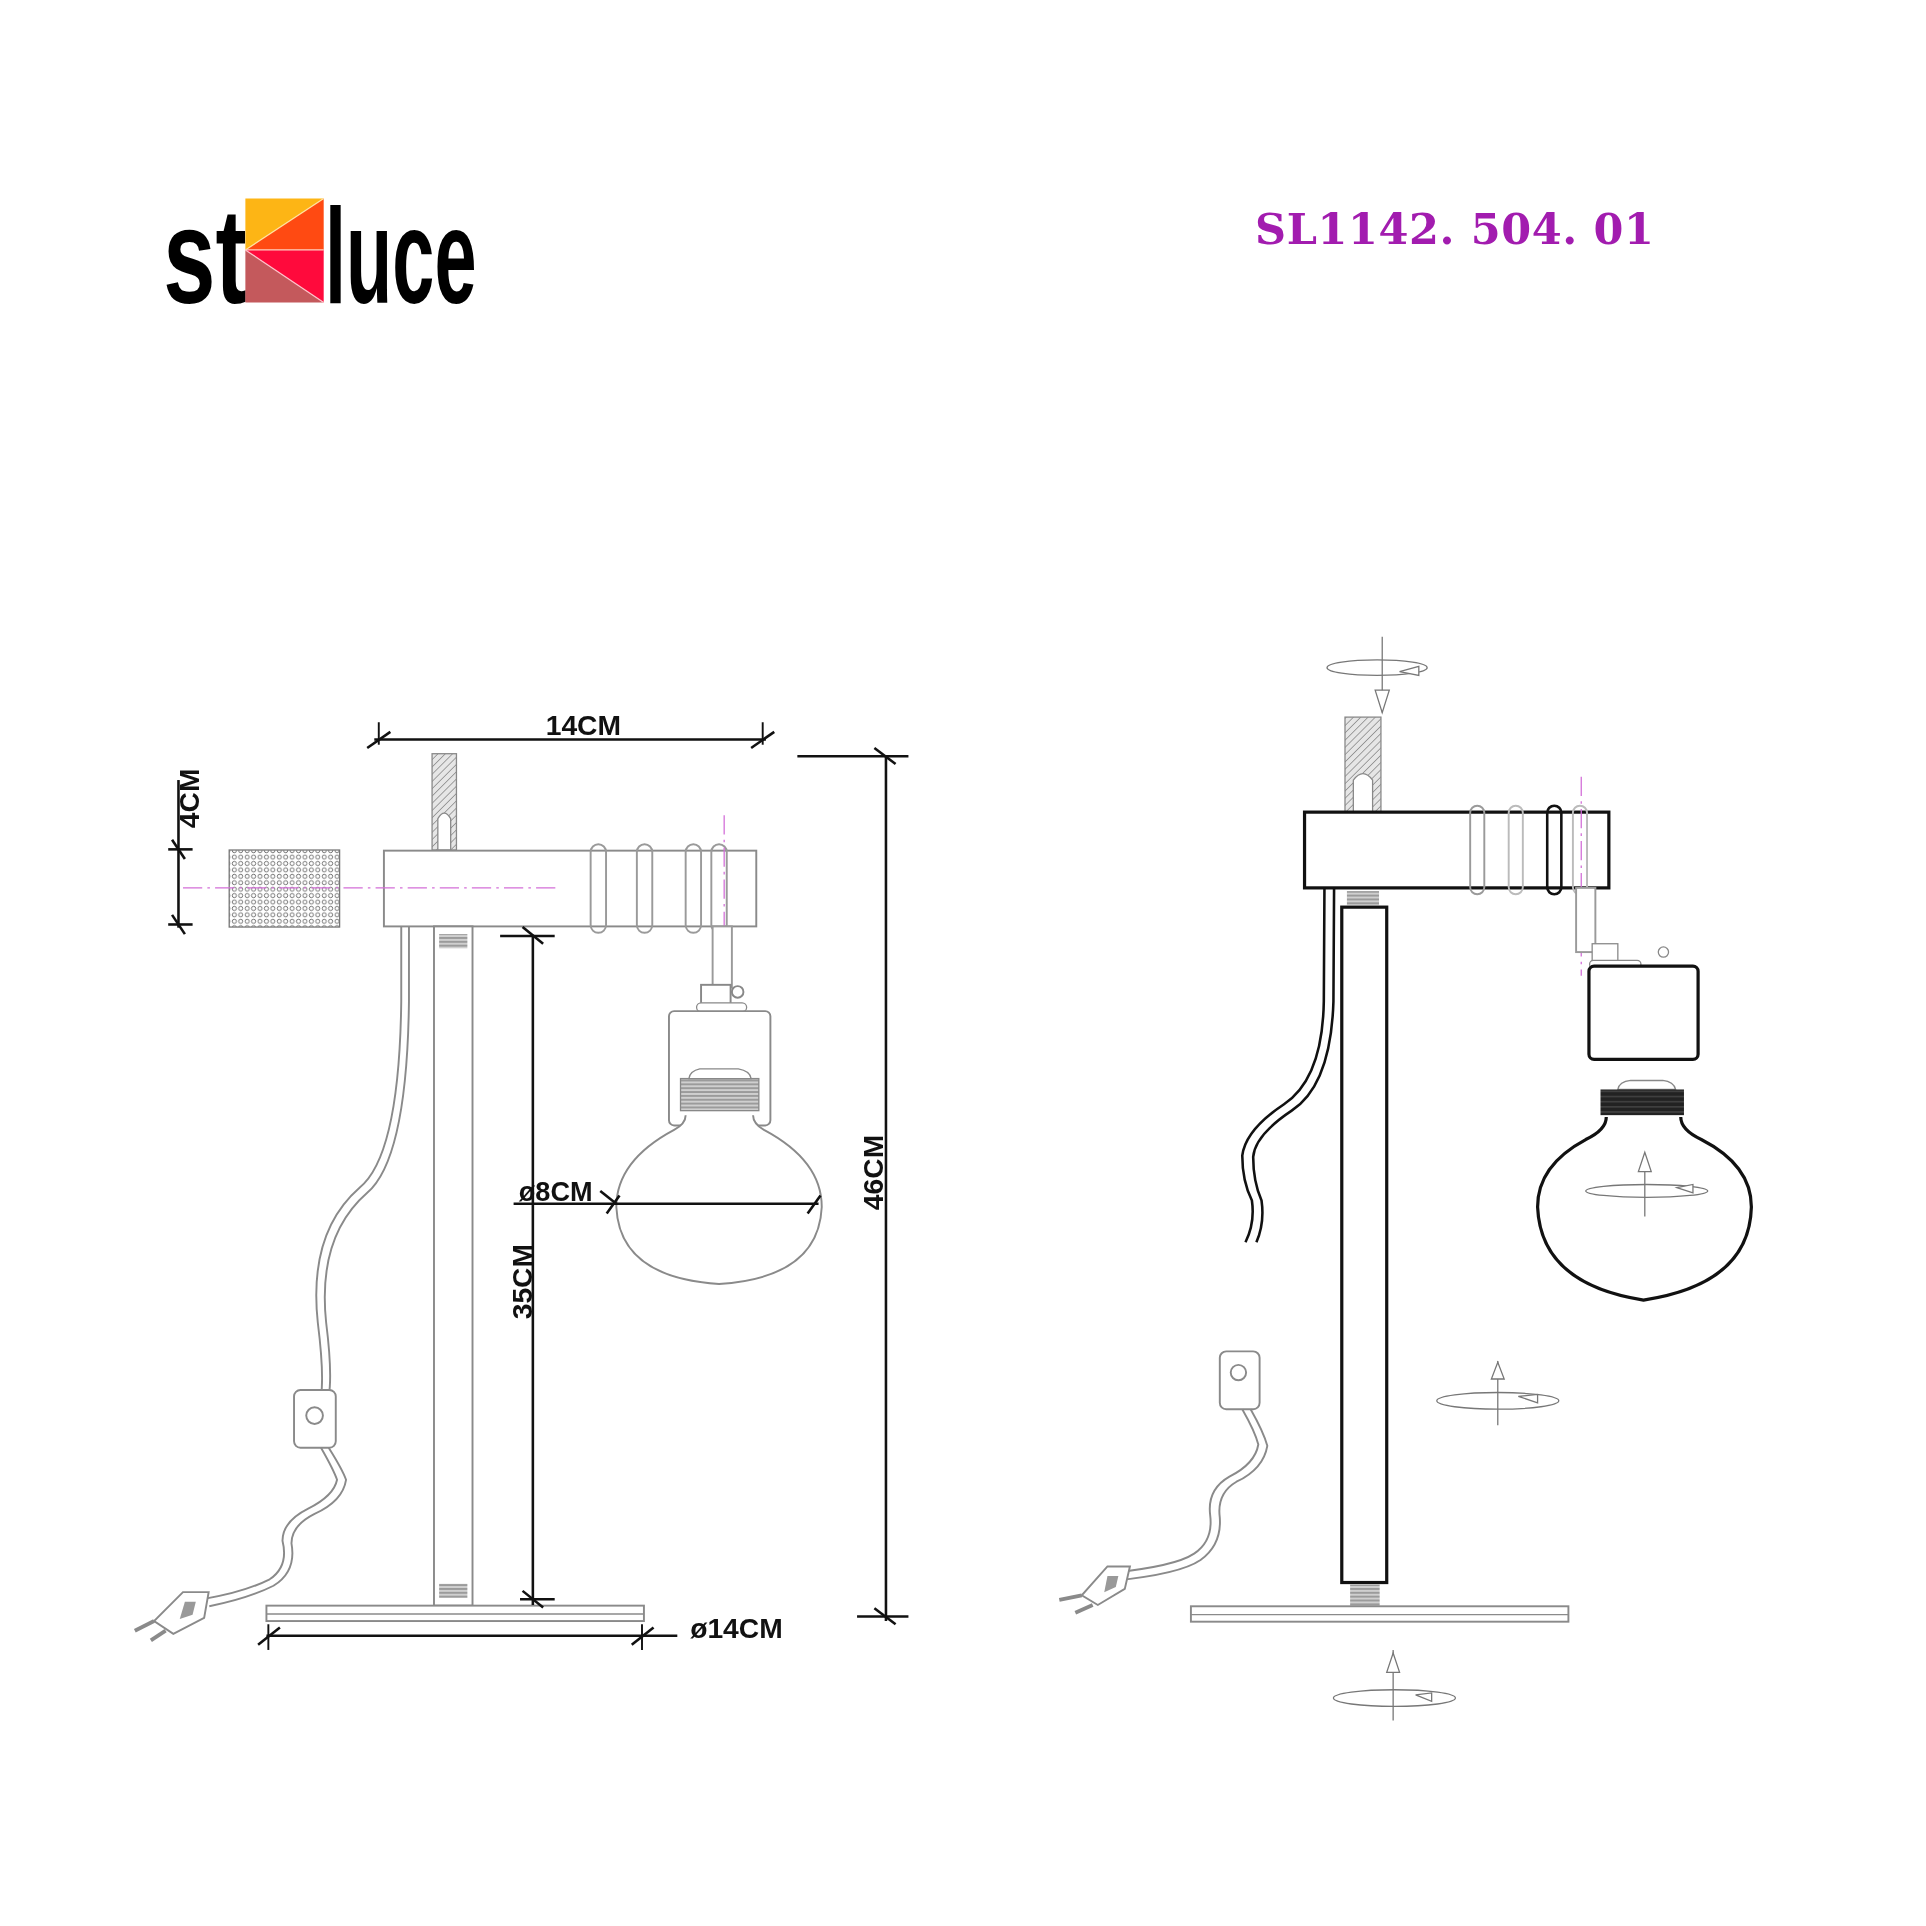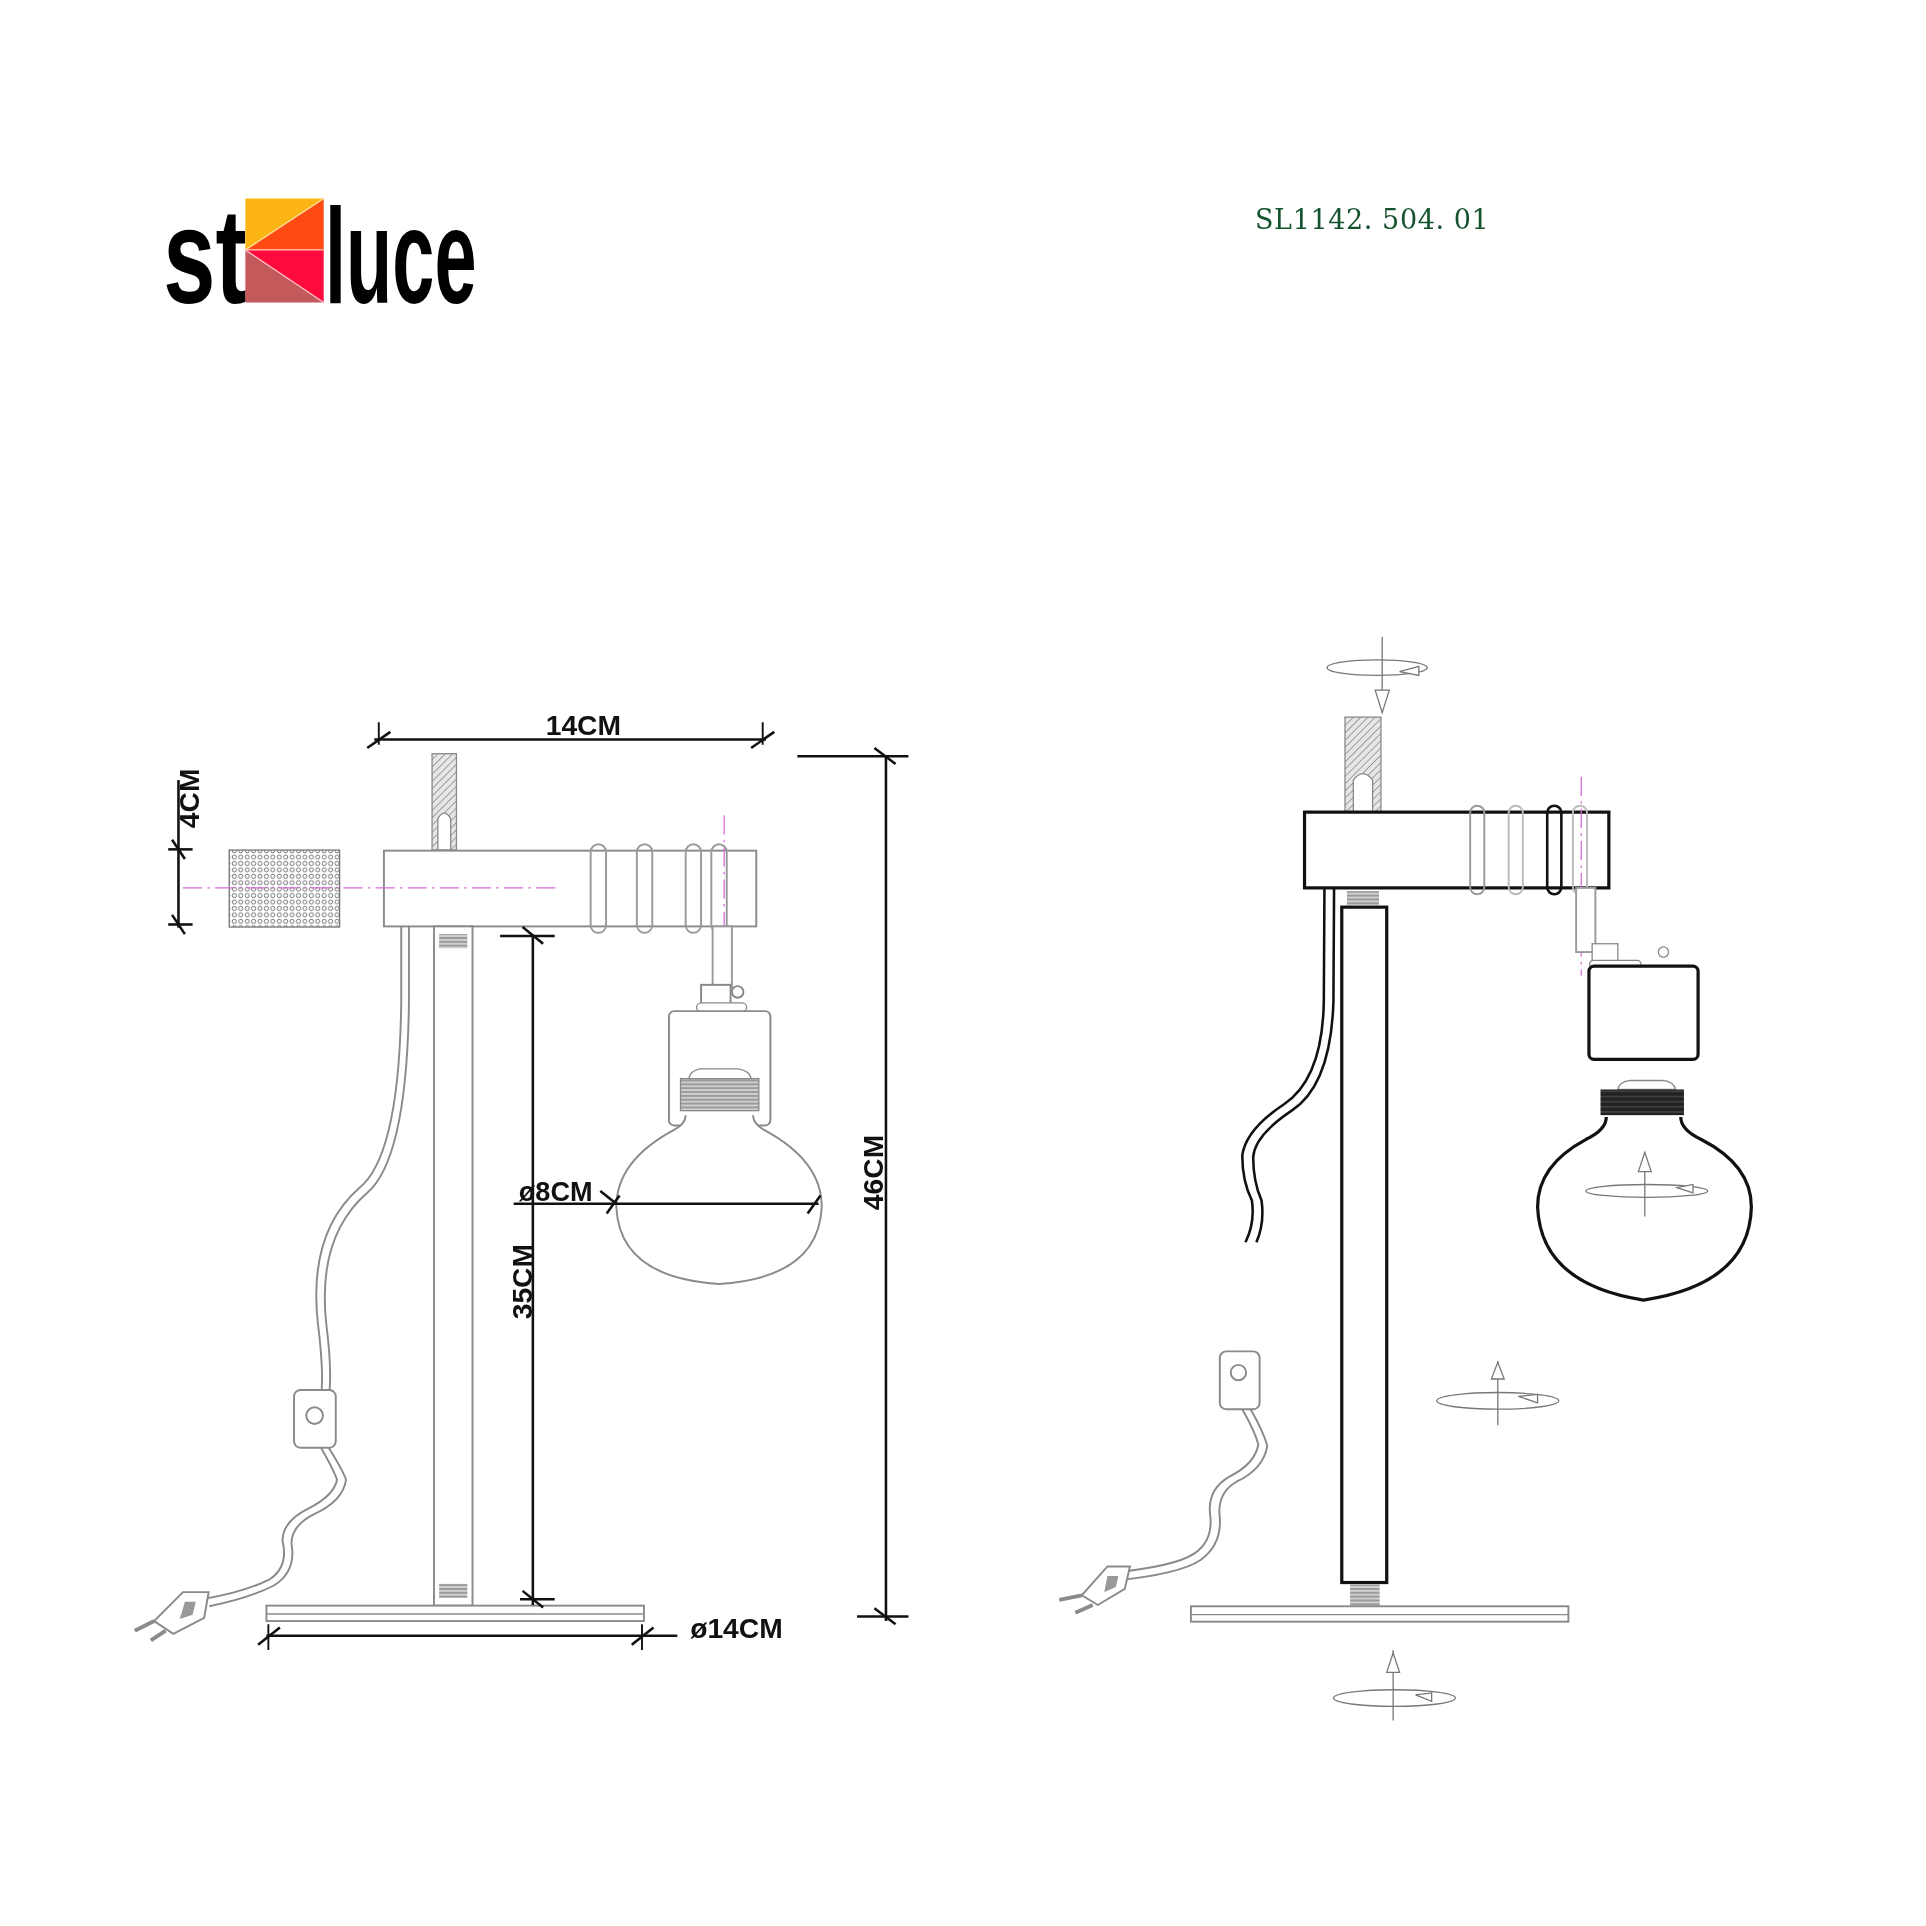--- a/index.html
+++ b/index.html
@@ -1,18 +1,18 @@
 <!DOCTYPE html>
 <html style="font-size:10.3px"><head>
 <meta charset="utf-8">
 <style>
   html, body { margin: 0; padding: 0; background: #ffffff; }
   body { width: 1926px; height: 1926px; position: relative; overflow: hidden; }
   .logo { position: absolute; left: 155px; top: 187px; width: 315px; height: 122px; margin-left: 8px; }
-  .model { position: absolute; left: 1255px; top: 204px; font-family: "DejaVu Serif", serif; font-weight: normal; font-size: 27px; color: #14532d; letter-spacing: 0.6px; white-space: nowrap; }
+  .model { position: absolute; left: 1255px; top: 204px; font-family: "DejaVu Serif", serif; font-weight: bold; font-size: 43px; color: #a21caf; letter-spacing: 0.6px; white-space: nowrap; }
   .drawing { position: absolute; left: 0; top: 0; width: 1926px; height: 1926px; }
   .dim-text { font-family: "Liberation Sans", sans-serif; font-weight: bold; font-size: 44px; fill: #111; }
   .logo-text { font-family: "Liberation Sans", sans-serif; font-weight: bold; }
 </style>
 </head>
 <body>
 
 <div class="logo">
   <svg width="315" height="122" viewBox="0 0 490 190">
     <g>

